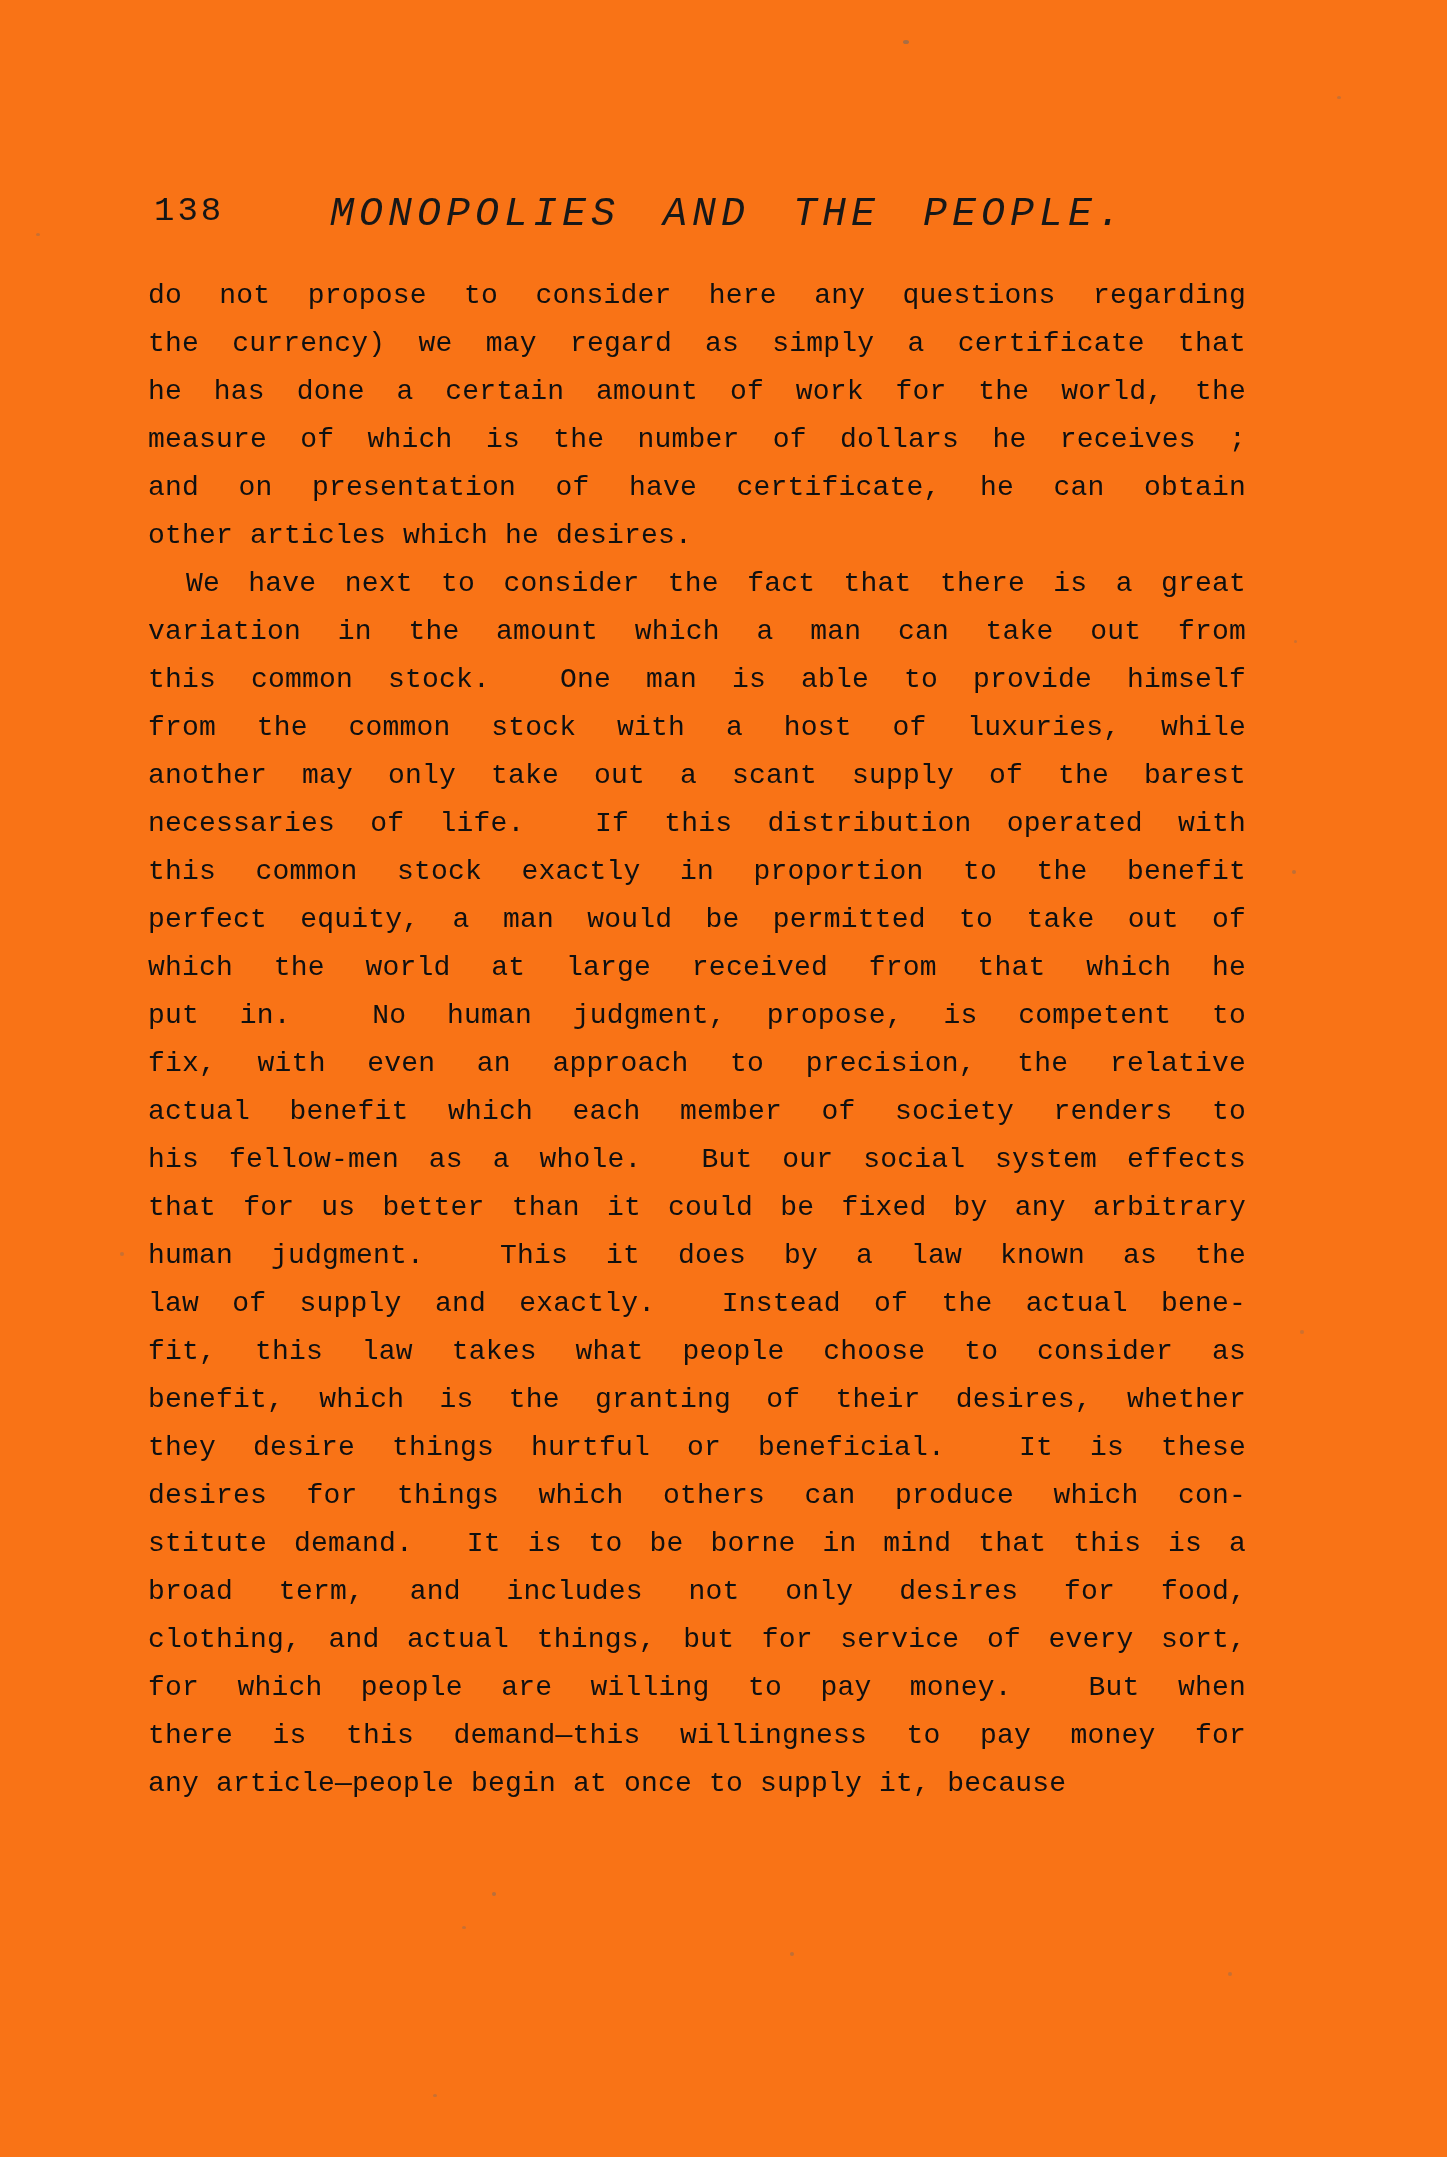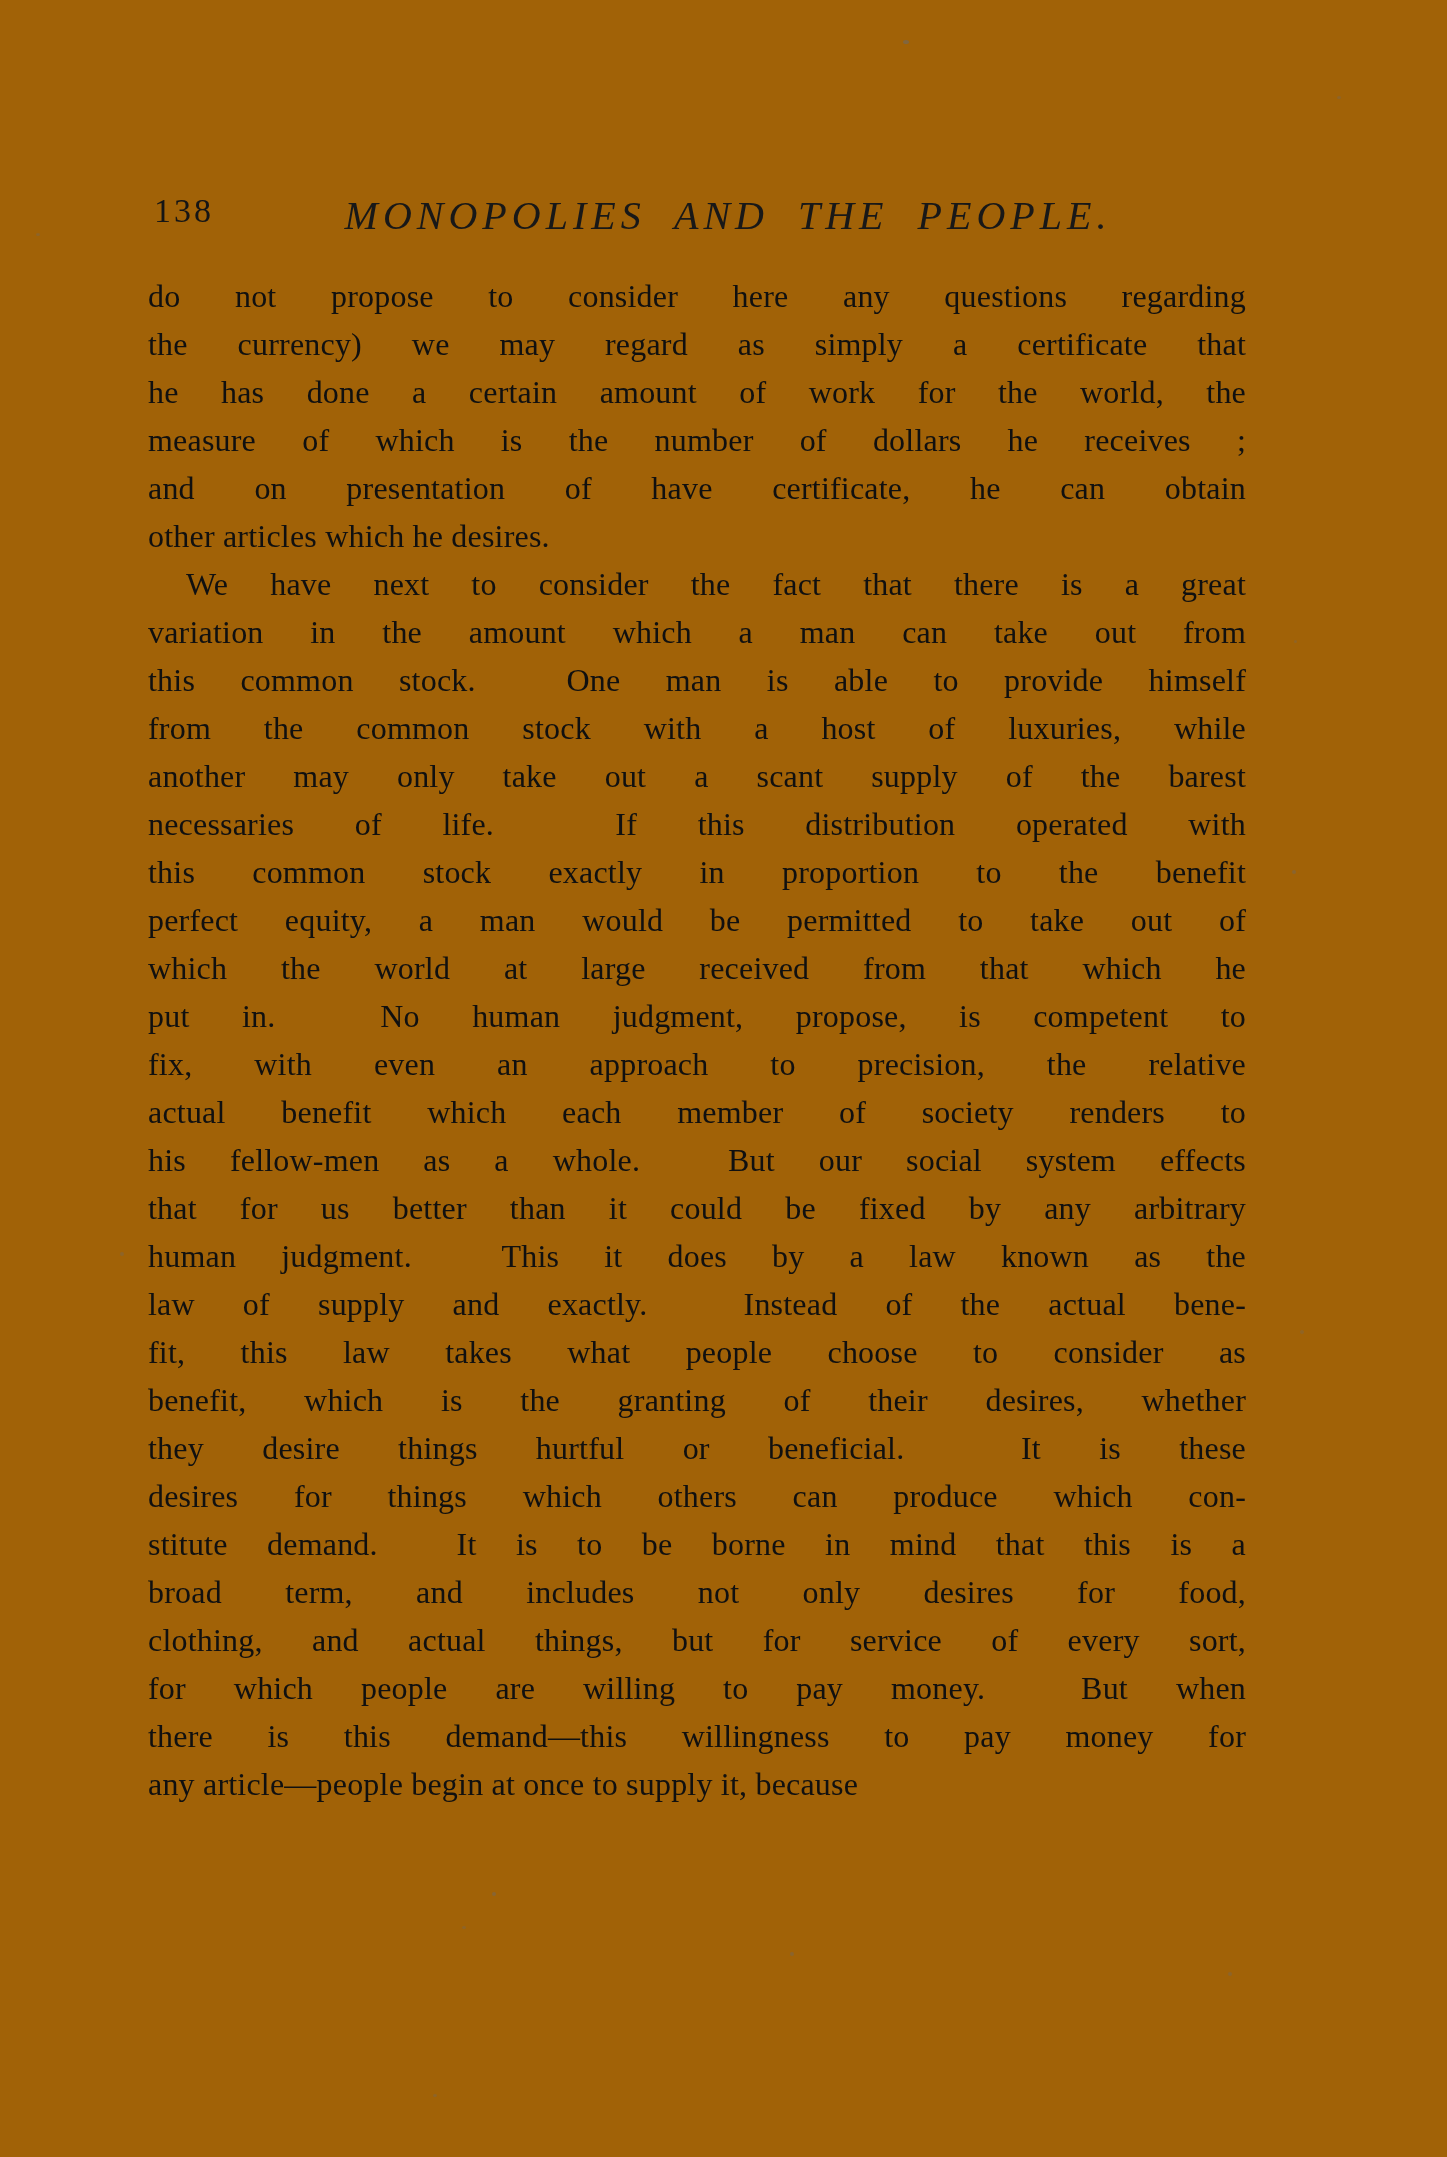--- a/index.html
+++ b/index.html
@@ -4,23 +4,23 @@
 <style>
   html, body {
     margin: 0;
     padding: 0;
     background: #ffffff;
   }
   .page {
     position: relative;
     width: 1447px;
     height: 2157px;
-    background: #a16207;
+    background: #f97316;
     overflow: hidden;
-    font-family: Liberation Serif, serif;
+    font-family: Liberation Mono, monospace;
     color: #121212;
   }
   
   .running-header {
     position: absolute;
     top: 190px;
     left: 148px;
     width: 1100px;
     height: 46px;
   }
@@ -43,21 +43,21 @@
     letter-spacing: 5px;
     word-spacing: 14px;
     color: #181818;
   }
   
   .page-body {
     position: absolute;
     left: 148px;
     top: 272px;
     width: 1098px;
-    font-size: 32px;
+    font-size: 28px;
     line-height: 48px;
     color: #101010;
   }
   .paragraph { margin: 0; padding: 0; }
   .line {
     text-align: justify;
     text-align-last: justify;
     white-space: pre-wrap;
     letter-spacing: 0.2px;
     min-height: 48px;

